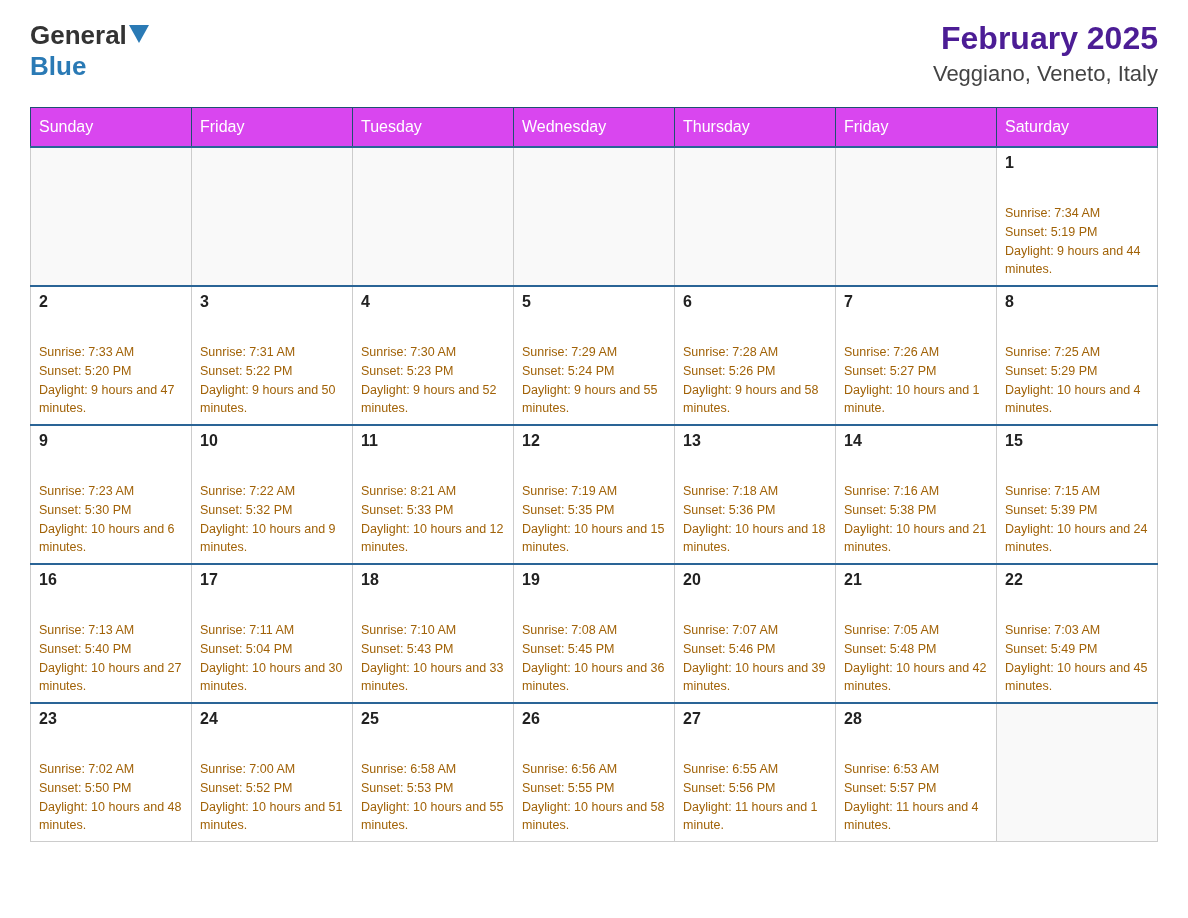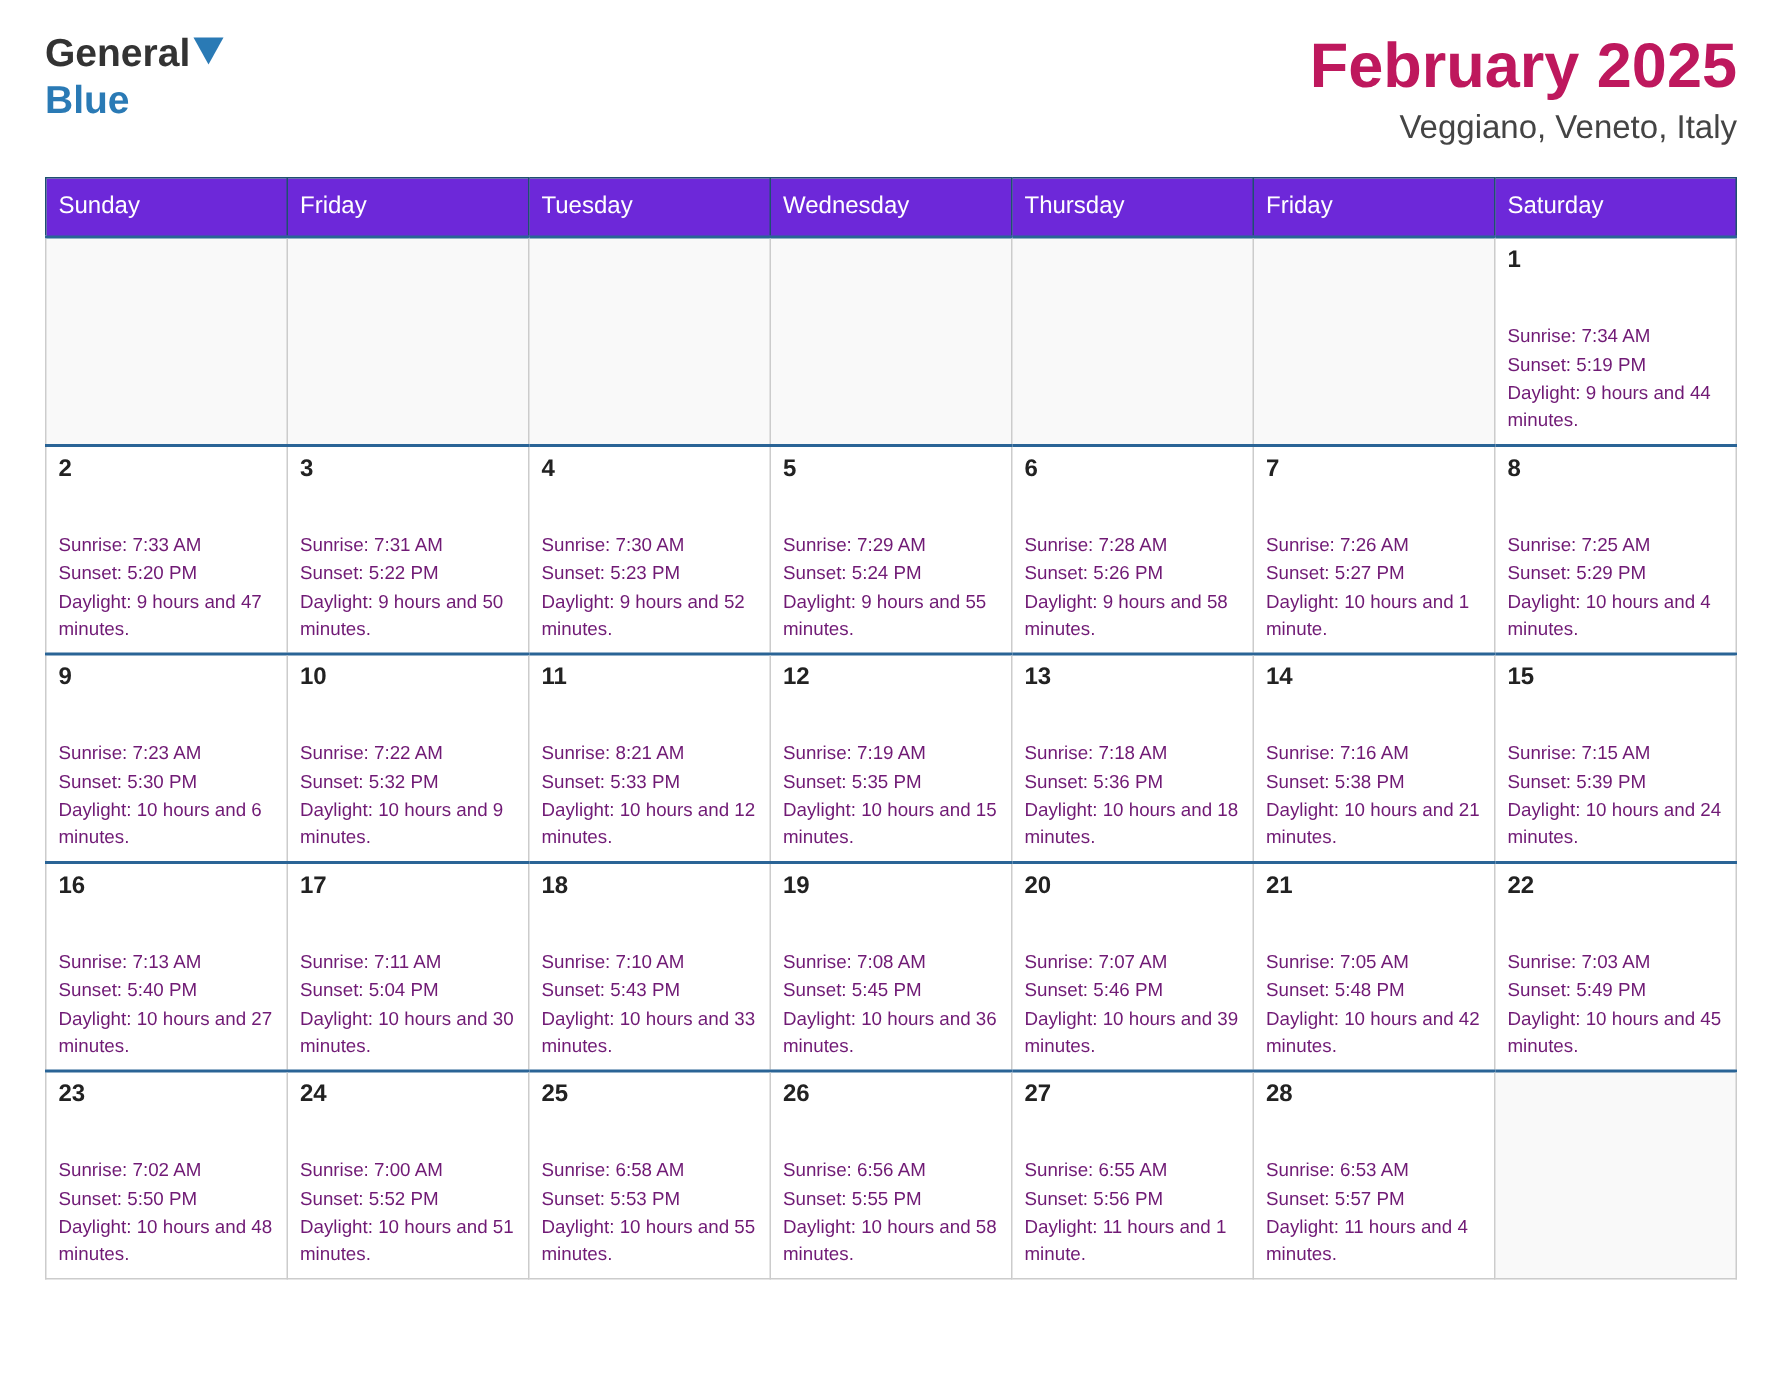--- a/index.html
+++ b/index.html
@@ -39,36 +39,36 @@
       border-top: 18px solid #2a7ab5;
       display: inline-block;
       margin-left: 2px;
       vertical-align: middle;
       margin-top: -4px;
     }
     .title-block {
       text-align: right;
     }
     .title-block h1 {
-      font-size: 42px;
+      font-size: 32px;
       font-weight: bold;
-      color: #be185d;
+      color: #4c1d95;
     }
     .title-block .subtitle {
       font-size: 22px;
       color: #444;
       margin-top: 4px;
     }
     .calendar {
       width: 100%;
       border-collapse: collapse;
       border: 1px solid #aaa;
     }
     .calendar th {
-      background-color: #6d28d9;
+      background-color: #d946ef;
       color: #fff;
       padding: 10px 8px;
       font-size: 16px;
       font-weight: normal;
       text-align: left;
       border: 1px solid #1e5070;
     }
     .calendar td {
       vertical-align: top;
       padding: 6px 8px;
@@ -81,21 +81,21 @@
     .day-number {
       font-size: 16px;
       font-weight: bold;
       color: #222;
       display: block;
       margin-bottom: 4px;
     }
     .day-info {
       font-size: 12.5px;
       line-height: 1.5;
-      color: #701a75;
+      color: #a16207;
       margin-top: 32px;
     }
     .empty-cell {
       background: #f9f9f9;
     }
     tr.week-row td {
       border-top: 2px solid #2a6496;
     }
   </style>
 </head>

